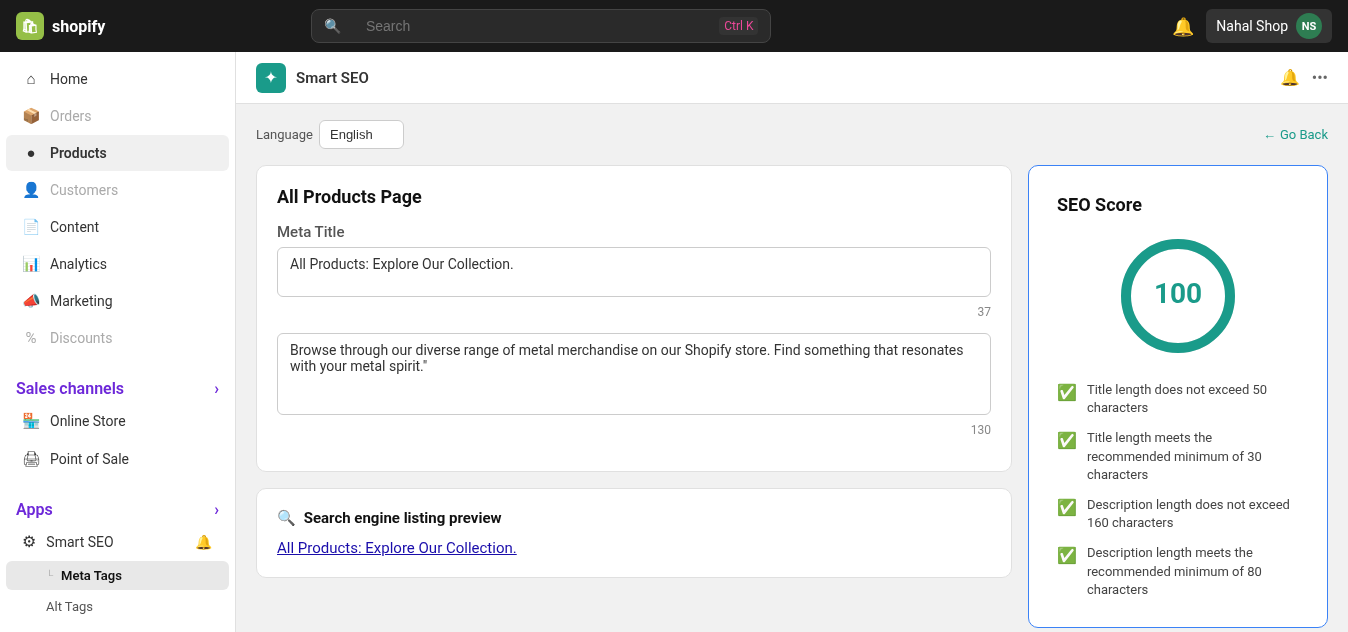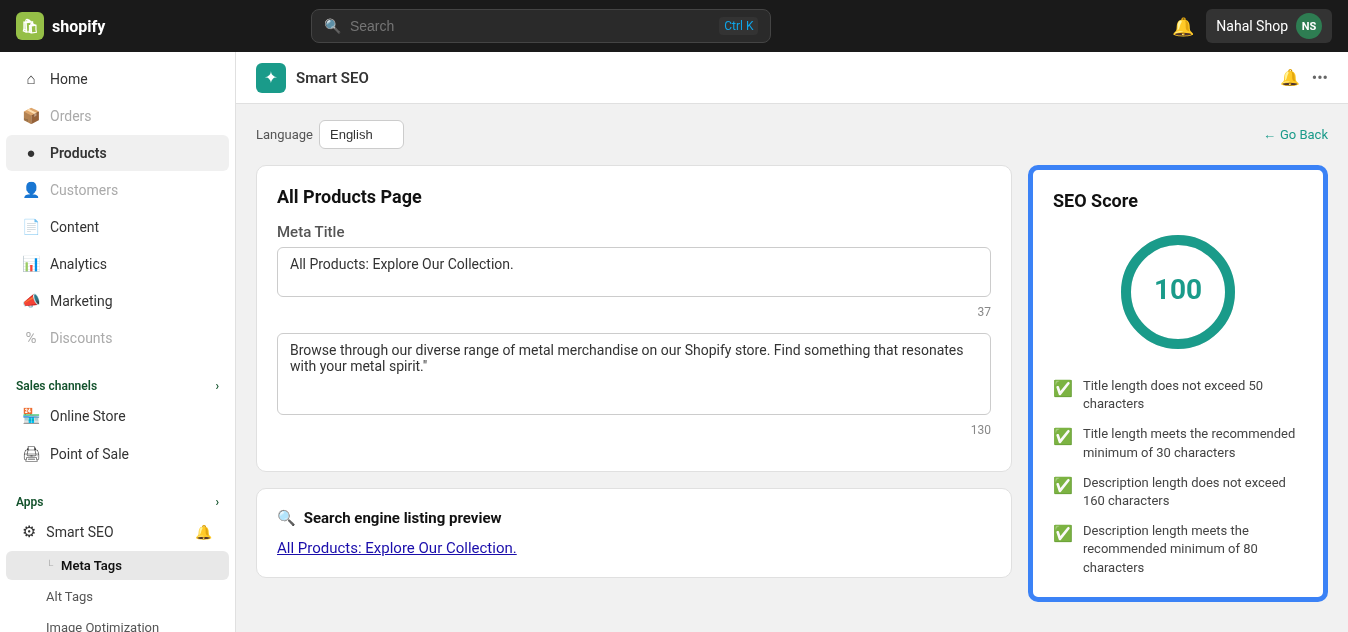--- a/index.html
+++ b/index.html
@@ -21,24 +21,24 @@
     .shopify-bag {
       width: 28px; height: 28px; background: #95bf47; border-radius: 6px;
       display: flex; align-items: center; justify-content: center; font-size: 14px; color: #fff;
     }
     .topnav-search {
       flex: 1; max-width: 460px; margin: 0 auto;
       background: #2a2a2a; border: 1px solid #444; border-radius: 8px;
       display: flex; align-items: center; padding: 0 12px; height: 34px; gap: 8px;
     }
     .topnav-search input {
-      background: transparent; border: none; outline: none; color: #ccc; font-size: 14px; flex: 1;
+      background: transparent; border: none; outline: none; color: #ccc; font-size: 14px; flex: 1; margin-left: 16px;
     }
     .topnav-search .ctrl-k {
-      color: #0ea5e9; font-size: 12px; background: #333; border-radius: 4px; padding: 2px 5px;
+      color: #ec4899; font-size: 12px; background: #333; border-radius: 4px; padding: 2px 5px;
     }
     .topnav-right { margin-left: auto; display: flex; align-items: center; gap: 12px; }
     .notif-icon { color: #ccc; font-size: 18px; cursor: pointer; }
     .user-btn {
       display: flex; align-items: center; gap: 8px; color: #fff; font-size: 14px; cursor: pointer;
       background: #333; border-radius: 6px; padding: 4px 10px;
     }
     .user-avatar {
       width: 26px; height: 26px; background: #2e7d52; border-radius: 50%;
       display: flex; align-items: center; justify-content: center; color: #fff; font-size: 11px; font-weight: 700;
@@ -53,21 +53,21 @@
       display: flex; flex-direction: column; overflow-y: auto; flex-shrink: 0;
     }
     .sidebar-item {
       display: flex; align-items: center; gap: 10px; padding: 9px 16px;
       font-size: 14px; color: #333; cursor: pointer; border-radius: 6px; margin: 1px 6px;
     }
     .sidebar-item.active { background: #f0f0f0; font-weight: 600; }
     .sidebar-item.disabled { color: #aaa; cursor: default; }
     .sidebar-item .icon { width: 18px; text-align: center; font-size: 15px; }
     .sidebar-section-label {
-      font-size: 12px; color: #14532d; padding: 10px 16px 4px; font-weight: 600;
+      font-size: 16px; color: #6d28d9; padding: 10px 16px 4px; font-weight: 600;
       display: flex; align-items: center; justify-content: space-between;
     }
     .sidebar-sub-item {
       display: flex; align-items: center; gap: 8px; padding: 7px 16px 7px 40px;
       font-size: 13px; color: #555; cursor: pointer; border-radius: 6px; margin: 1px 6px;
     }
     .sidebar-sub-item.active { background: #e8e8e8; font-weight: 600; color: #111; }
     .sidebar-smart-seo {
       display: flex; align-items: center; justify-content: space-between;
       padding: 8px 16px; margin: 1px 6px; border-radius: 6px; cursor: pointer;
@@ -124,21 +124,21 @@
 
     .form-label { font-size: 15px; color: #555; margin-bottom: 6px; font-weight: 500; }
     .form-group { margin-bottom: 14px; }
     .form-input {
       width: 100%; border: 1px solid #ccc; border-radius: 6px; padding: 8px 12px;
       font-size: 14px; resize: none; outline: none; color: #333; font-family: inherit;
     }
     .char-count { text-align: right; font-size: 12px; color: #888; margin-top: 4px; }
 
     
-    .seo-score-card { background: #fff; border-radius: 10px; border: 5px solid #3b82f6; padding: 20px; }
+    .seo-score-card { background: #fff; border-radius: 10px; border: 1px solid #3b82f6; padding: 28px; }
     .seo-score-title { font-size: 18px; font-weight: 700; color: #111; margin-bottom: 16px; }
     .score-circle-wrapper { display: flex; justify-content: center; margin-bottom: 20px; align-items: flex-end; }
     .score-circle-svg { width: 130px; height: 130px; }
     .seo-checks { display: flex; flex-direction: column; gap: 12px; }
     .seo-check-item { display: flex; align-items: flex-start; gap: 10px; font-size: 13px; color: #444; line-height: 1.4; }
     .check-icon { color: #1a9b8a; font-size: 16px; flex-shrink: 0; margin-top: 1px; }
 
     
     .preview-title-text { color: #1a0dab; font-size: 15px; text-decoration: underline; cursor: pointer; }
     .preview-url { font-size: 13px; color: #555; margin-top: 4px; }

